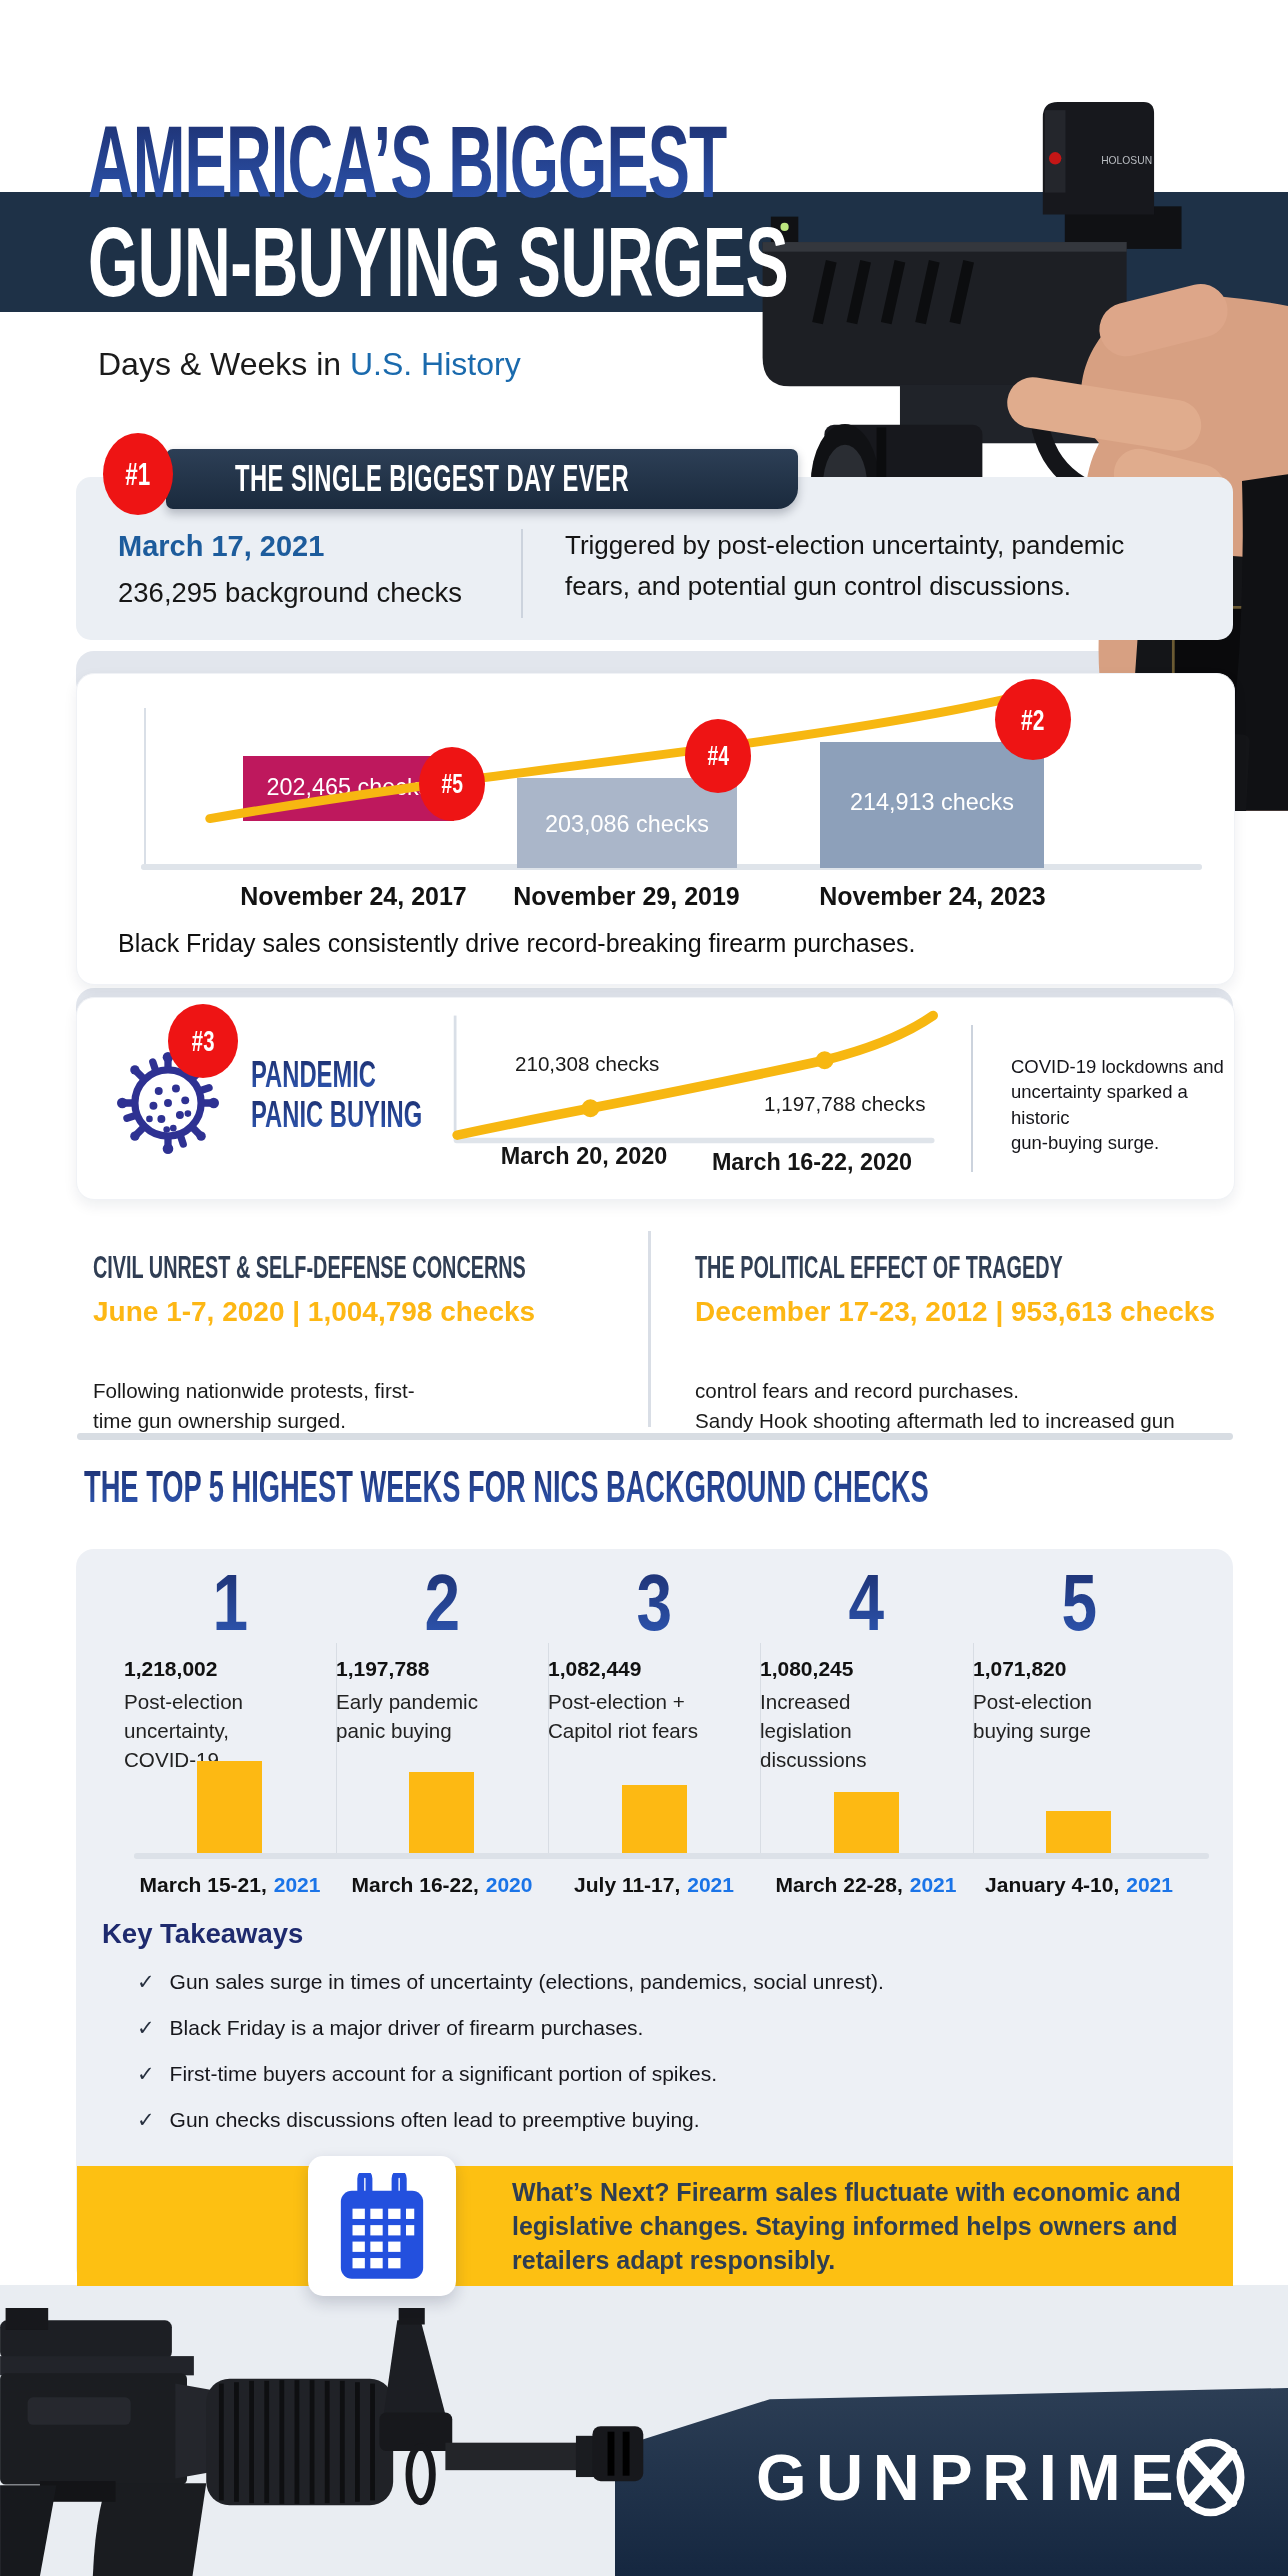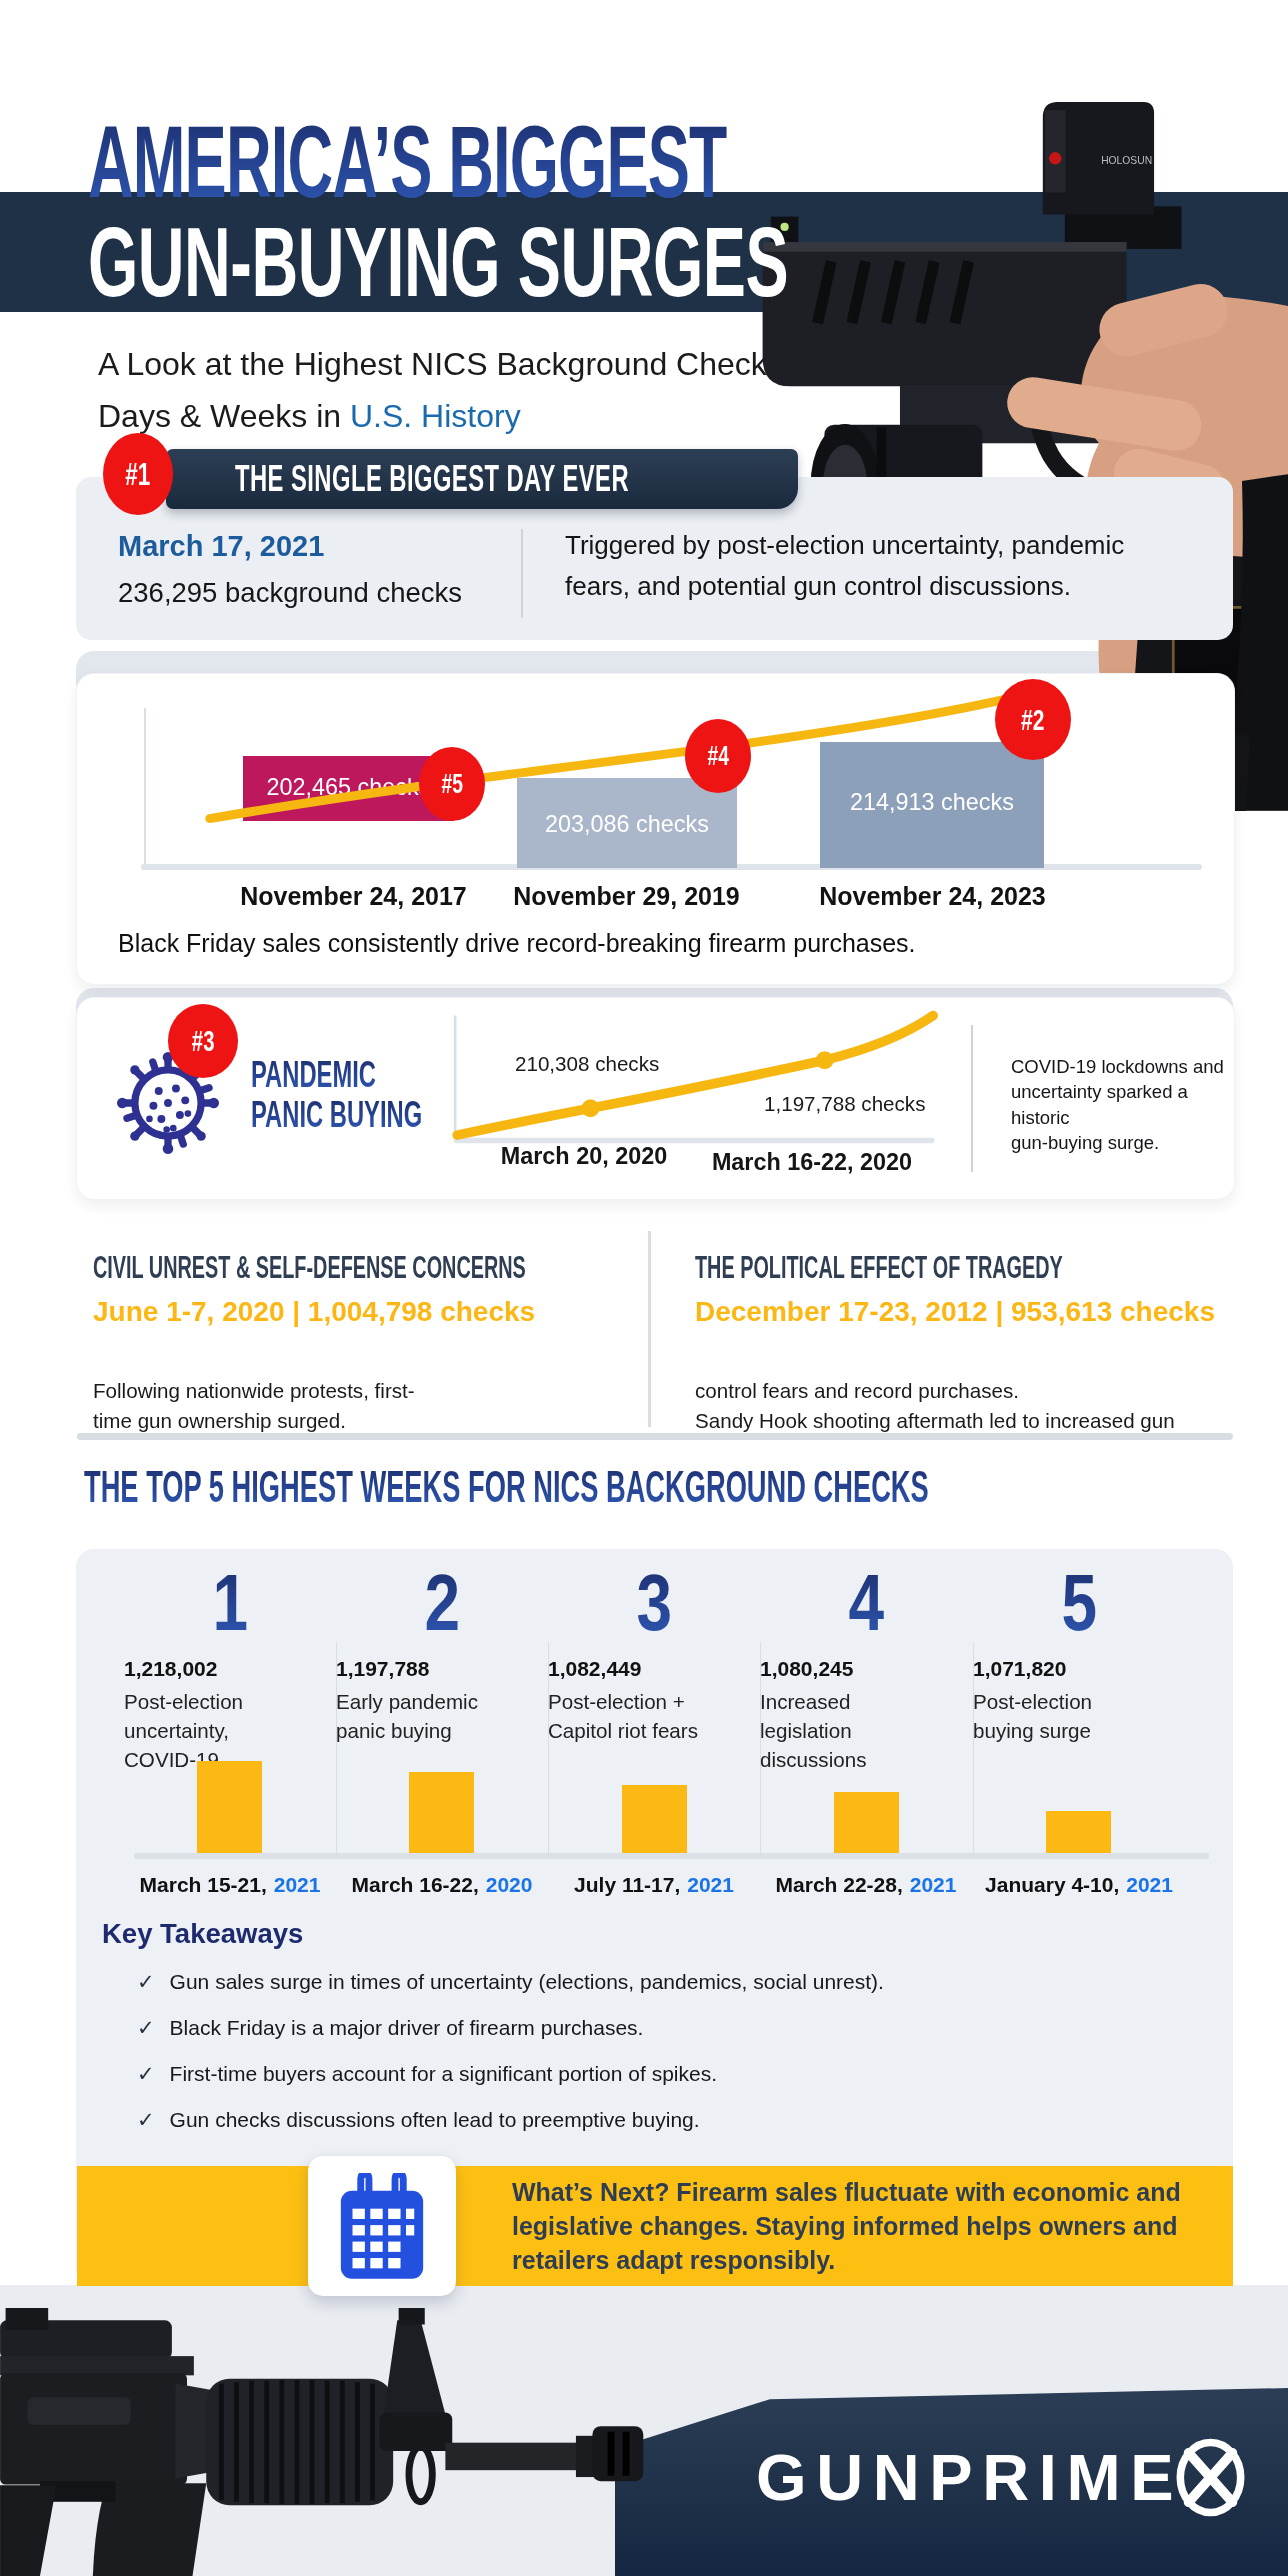--- a/index.html
+++ b/index.html
@@ -162,21 +162,20 @@
     <path d="M728,700 L795,690 L795,1180 L700,1180 Q735,940 728,700 Z" fill="#101114"></path>
     <g transform="rotate(3 560 1060)">
         <rect x="560" y="1060" width="180" height="122" rx="10" fill="#141518"></rect>
       </g>
   </svg>
 
   <div class="abs title1"><span class="cond sx62 gtxt">AMERICA’S BIGGEST</span></div>
   <div class="abs title2"><span class="cond sx66">GUN-BUYING SURGES</span></div>
 
   <div class="abs subtitle">
-    <span style="display:block;">A Look at the Highest NICS Background Check</span>
     <span style="display:block;">
       <span>Days &amp; Weeks in </span><span class="sub-hl">U.S. History</span>
     </span>
   </div>
 
   <div class="abs badge s1-badge">
       <span class="cond sx70">#1</span>
     </div>
   <div class="abs s1-bar">
     <span class="s1-bar-label"><span class="cond sx66">THE SINGLE BIGGEST DAY EVER</span></span>

